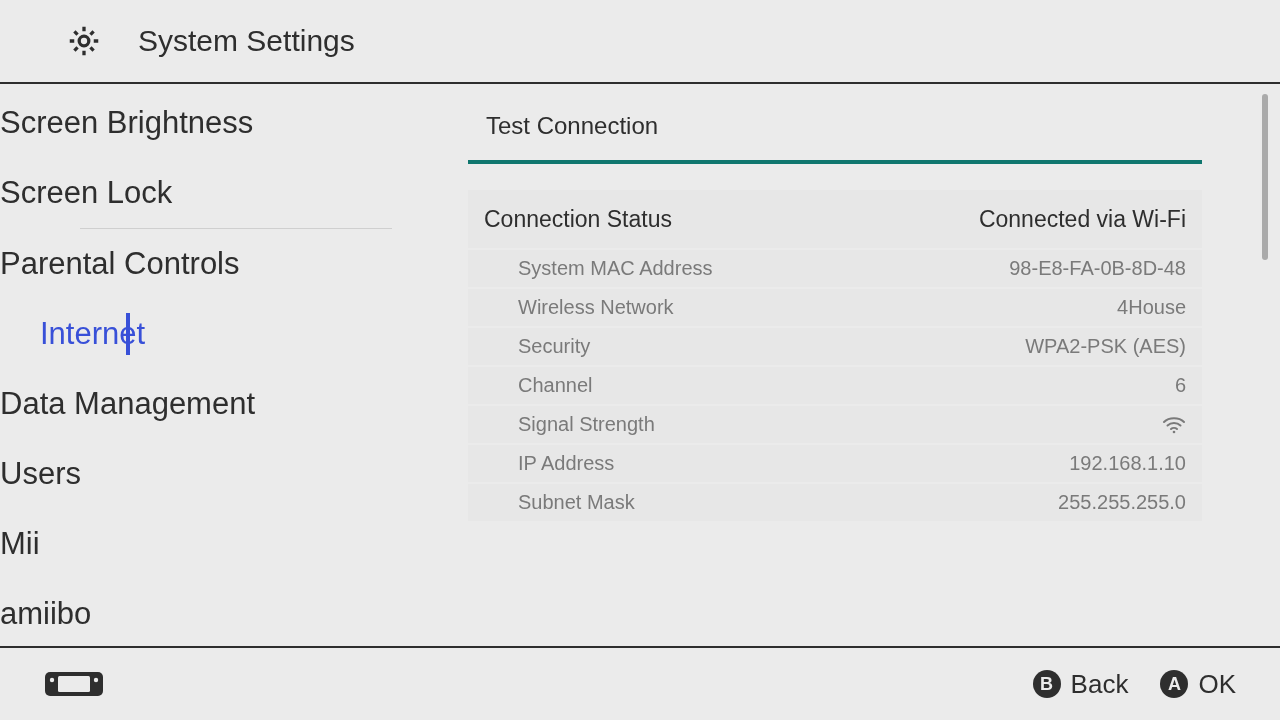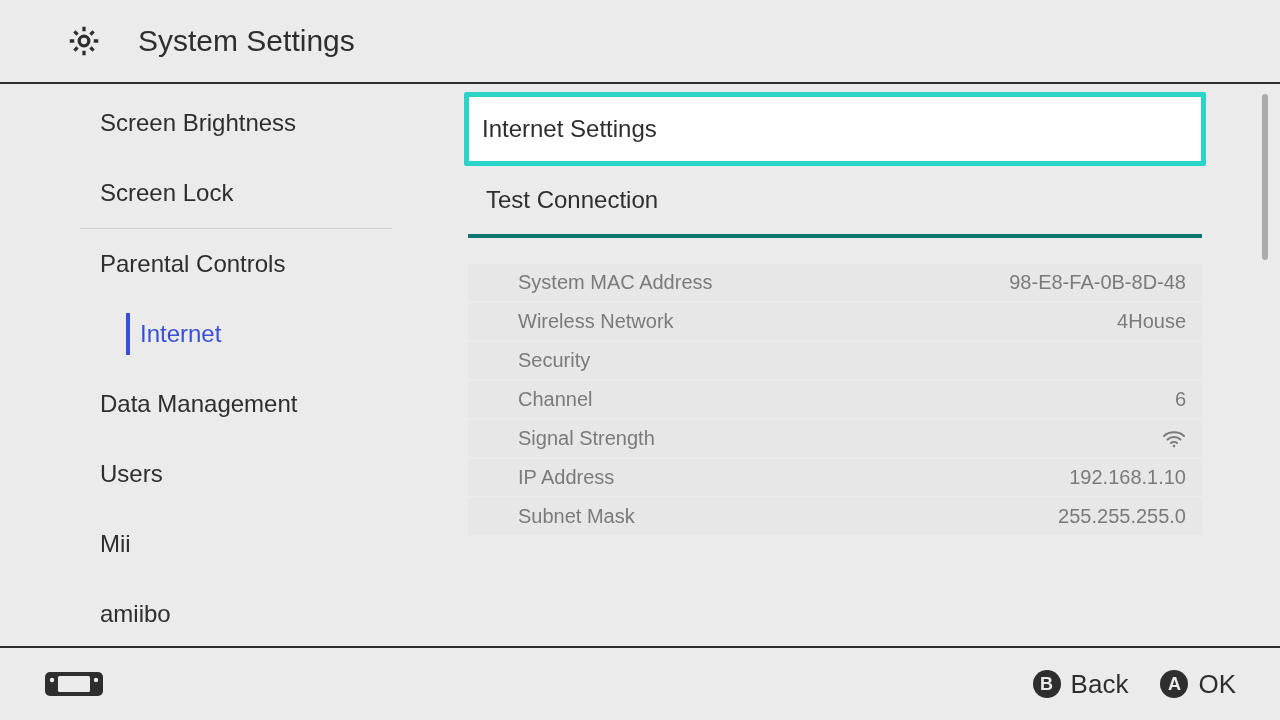--- a/index.html
+++ b/index.html
@@ -26,22 +26,21 @@
 .sidebar {
   width: 438px;
   height: 100%;
   overflow: hidden;
   padding-top: 4px;
 }
 .sidebar-item {
   height: 70px;
   display: flex;
   align-items: center;
-  padding-left: 100px;
-  font-size: 24px;
+  font-size: 31px;
   color: #2e2e2e;
   position: relative;
 }
 .sidebar-divider {
   height: 1px;
   background: #cfcfcf;
   margin: 0 46px 0 80px;
 }
 .sidebar-item.active { color: #3850d8; margin-left: 40px; }
 .sidebar-item.active::before {
@@ -183,38 +182,40 @@
         <span>Mii</span>
       </div>
     <div class="sidebar-item">
         <span>amiibo</span>
       </div>
   </div>
 
   <div class="content">
     <div class="scroll-indicator"></div>
 
-    <div class="menu-item selected">
-      <span>Internet Settings</span>
-    </div>
     <div class="menu-item">
       <span>Test Connection</span>
     </div>
 
     <div class="status-card">
+      <div class="status-header">
+        <span>Connection Status</span>
+        <span>Connected via Wi-Fi</span>
+      </div>
       <div class="status-row">
         <span>System MAC Address</span>
         <span>98-E8-FA-0B-8D-48</span>
       </div>
       <div class="status-row">
         <span>Wireless Network</span>
         <span>4House</span>
       </div>
       <div class="status-row">
         <span>Security</span>
+        <span>WPA2-PSK (AES)</span>
       </div>
       <div class="status-row">
         <span>Channel</span>
         <span>6</span>
       </div>
       <div class="status-row">
         <span>Signal Strength</span>
         <span class="wifi-icon">
           <svg viewBox="0 0 24 18" width="24" height="18" fill="none" stroke="#7a7a7a" stroke-width="2" stroke-linecap="round">
             <path d="M2 6 C7 1 17 1 22 6"></path>

